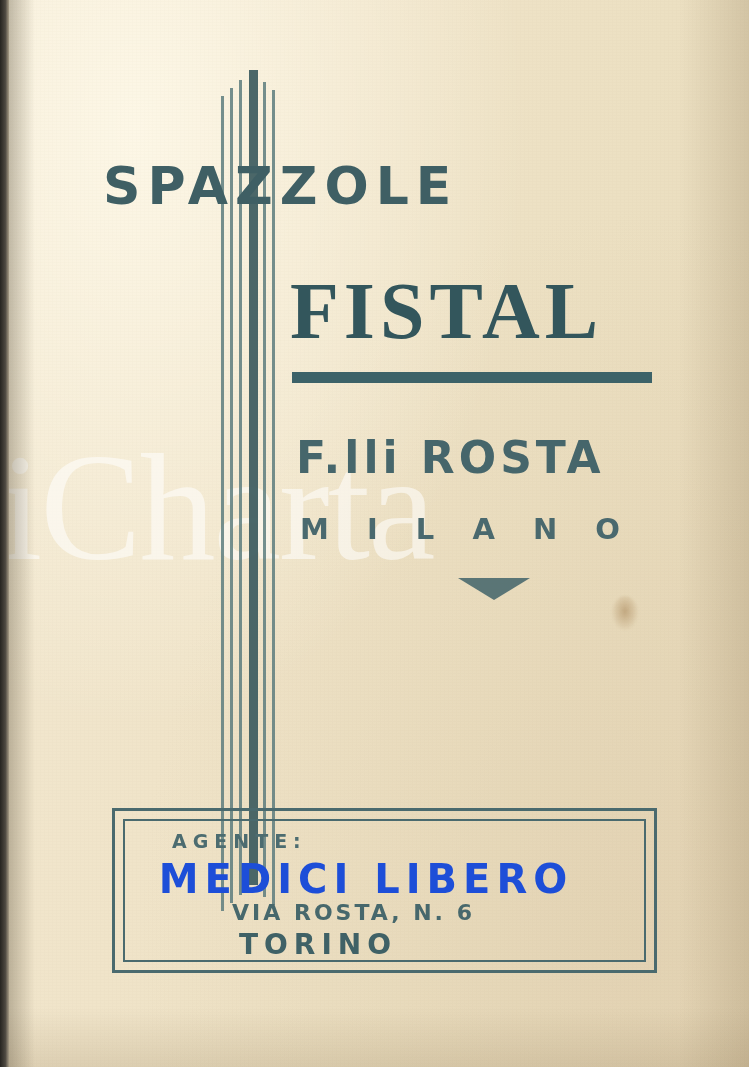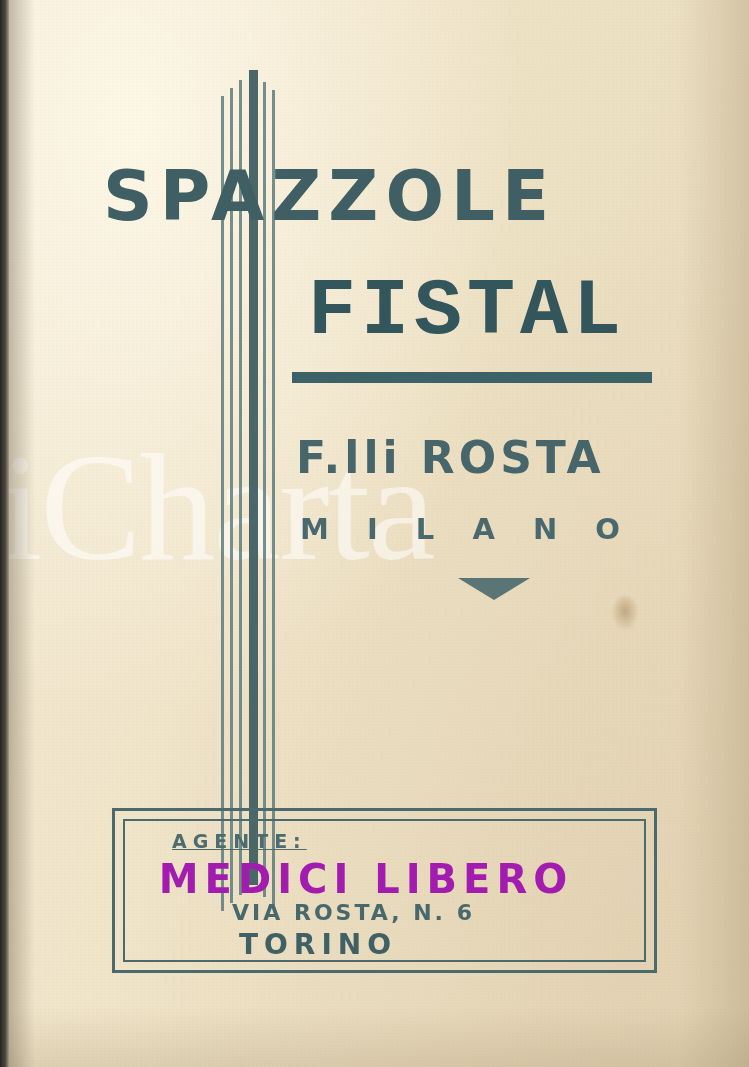--- a/index.html
+++ b/index.html
@@ -103,36 +103,35 @@
     width: 9px;
     background: #415f62;
     opacity: 0.95;
   }
 
   
   .t-spazzole {
     position: absolute;
     left: 103px;
     top: 156px;
-    font-size: 69px;
+    font-size: 52px;
     letter-spacing: 7px;
     color: #3f5f64;
     font-weight: 700;
     font-family: "DejaVu Sans", sans-serif;
   }
   .t-fistal {
     position: absolute;
     left: 290px;
     top: 266px;
     font-size: 80px;
     letter-spacing: 5px;
     color: #33565c;
     font-weight: 700;
-    font-family: Liberation Mono, monospace;
-    margin-left: 18px;
+    font-family: Liberation Serif, serif;
   }
   .rule-under-fistal {
     position: absolute;
     left: 292px;
     top: 372px;
     width: 360px;
     height: 11px;
     background: #3c6268;
   }
   .t-bosco {
@@ -187,30 +186,29 @@
   }
   .a-agente {
     position: absolute;
     left: 172px;
     top: 830px;
     font-size: 19px;
     letter-spacing: 6px;
     color: #4c6c70;
     font-weight: 700;
     font-family: "DejaVu Sans", sans-serif;
-    text-decoration: underline;
   }
   .a-name {
     position: absolute;
     left: 0; top: 856px;
     width: 732px;
     text-align: center;
     font-size: 40px;
     letter-spacing: 6px;
-    color: #a21caf;
+    color: #1d4ed8;
     font-weight: 700;
     font-family: "DejaVu Sans", sans-serif;
   }
   .a-via {
     position: absolute;
     left: 0; top: 900px;
     width: 707px;
     text-align: center;
     font-size: 22px;
     letter-spacing: 3px;

